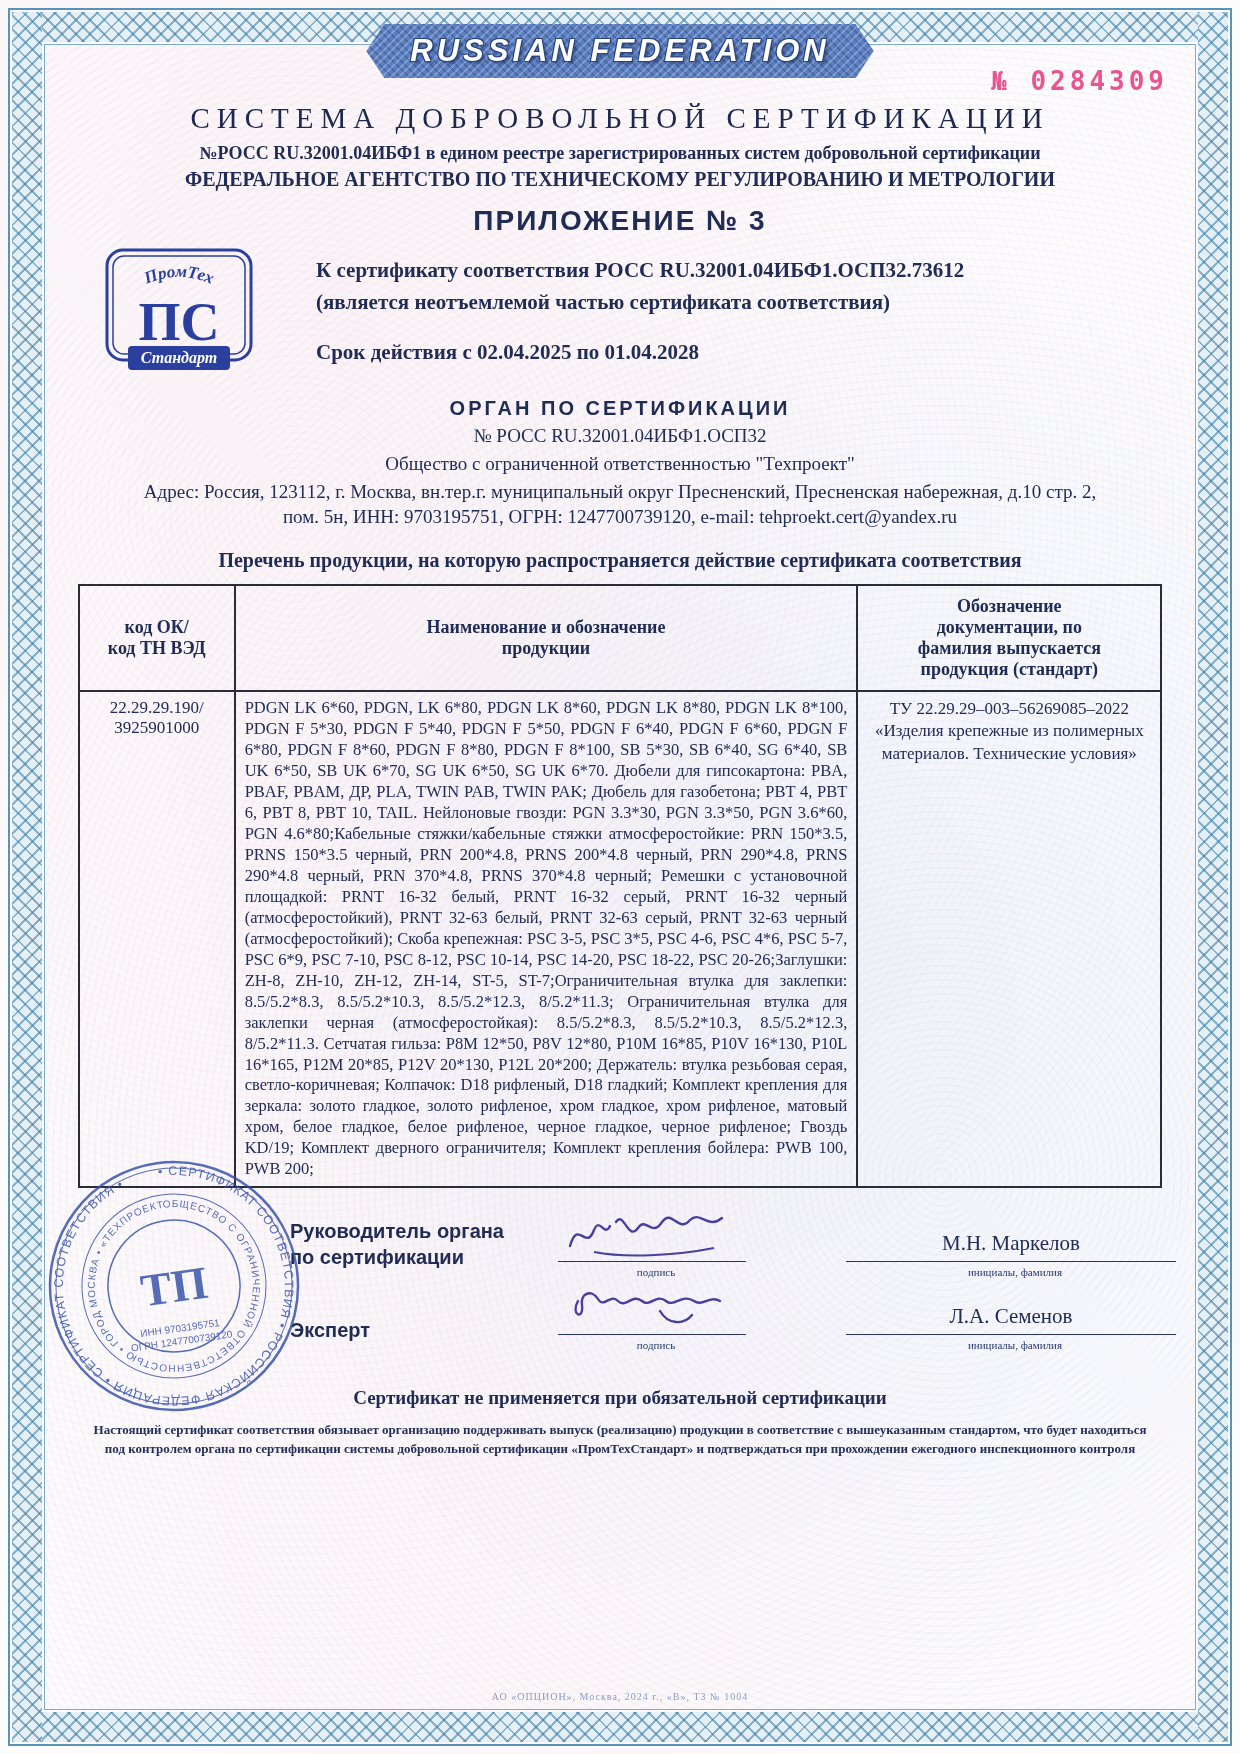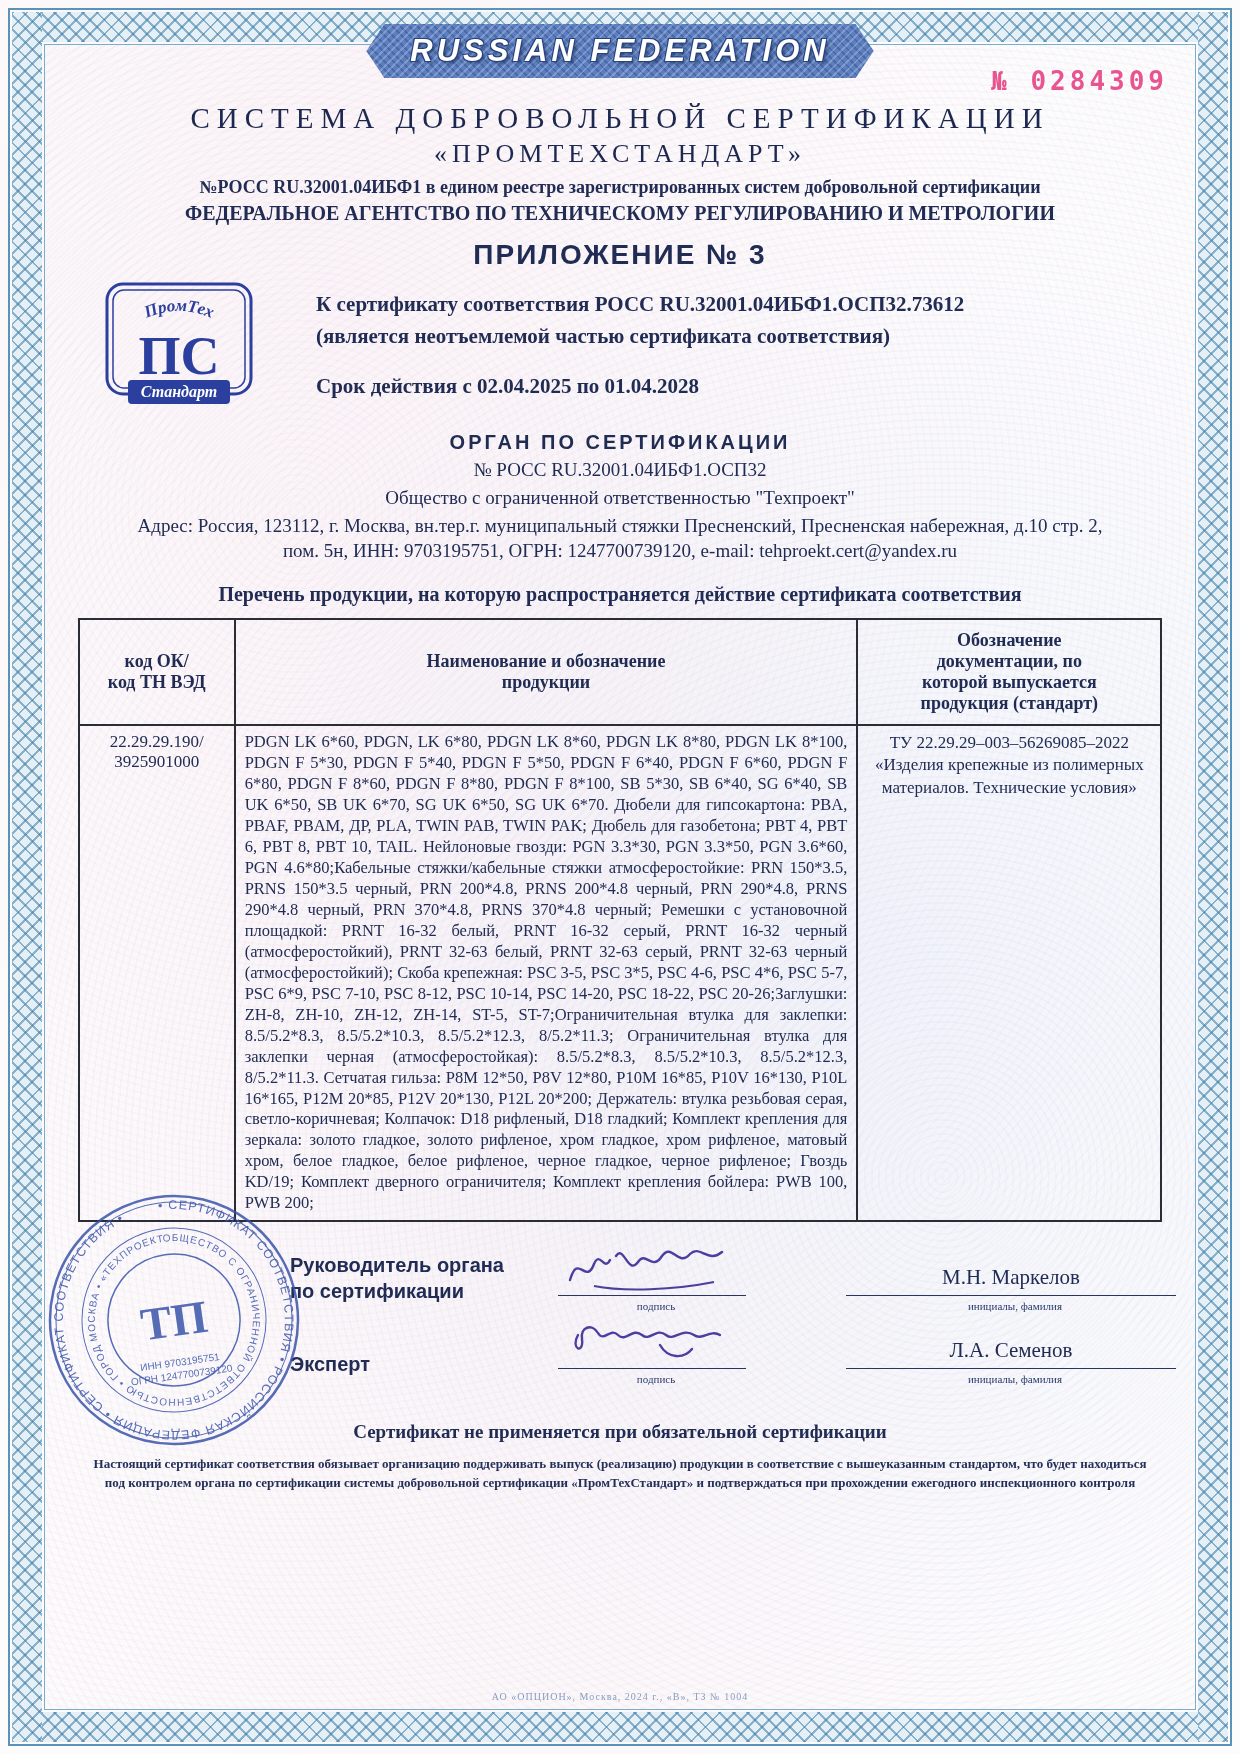--- a/index.html
+++ b/index.html
@@ -114,21 +114,20 @@
 
   <div class="content">
 
     <div class="banner-wrap">
       <div class="banner">RUSSIAN FEDERATION</div>
     </div>
 
     <div class="cert-no">№ 0284309</div>
 
     <div class="title1">СИСТЕМА ДОБРОВОЛЬНОЙ СЕРТИФИКАЦИИ</div>
-    <div class="title2">«ПРОМТЕХСТАНДАРТ»</div>
     <div class="registry">№РОСС RU.32001.04ИБФ1 в едином реестре зарегистрированных систем добровольной сертификации</div>
     <div class="agency">ФЕДЕРАЛЬНОЕ АГЕНТСТВО ПО ТЕХНИЧЕСКОМУ РЕГУЛИРОВАНИЮ И МЕТРОЛОГИИ</div>
     <div class="annex">ПРИЛОЖЕНИЕ № 3</div>
 
     <div class="mid">
       <svg class="logo" viewBox="0 0 150 132" width="150" height="132" aria-hidden="true">
         <rect x="3" y="3" width="144" height="110" rx="16" fill="none" stroke="#2b3f9e" stroke-width="3"></rect>
         <rect x="9" y="9" width="132" height="98" rx="11" fill="none" stroke="#2b3f9e" stroke-width="1.5"></rect>
         <defs>
             <path id="arcP" d="M 26 46 Q 75 14 124 46"></path>
@@ -143,35 +142,35 @@
       <div class="mid-text">
         <div class="certref">К сертификату соответствия РОСС RU.32001.04ИБФ1.ОСП32.73612</div>
         <div class="certref">(является неотъемлемой частью сертификата соответствия)</div>
         <div class="validity">Срок действия с 02.04.2025 по 01.04.2028</div>
       </div>
     </div>
 
     <div class="organ-title">ОРГАН ПО СЕРТИФИКАЦИИ</div>
     <div class="organ-line">№ РОСС RU.32001.04ИБФ1.ОСП32</div>
     <div class="organ-line">Общество с ограниченной ответственностью "Техпроект"</div>
-    <div class="organ-line preline">Адрес: Россия, 123112, г. Москва, вн.тер.г. муниципальный стяжки Пресненский, Пресненская набережная, д.10 стр. 2,
+    <div class="organ-line preline">Адрес: Россия, 123112, г. Москва, вн.тер.г. муниципальный округ Пресненский, Пресненская набережная, д.10 стр. 2,
 пом. 5н, ИНН: 9703195751, ОГРН: 1247700739120, e-mail: tehproekt.cert@yandex.ru</div>
 
     <div class="products-title">Перечень продукции, на которую распространяется действие сертификата соответствия</div>
 
     <table class="products">
       <thead>
         <tr>
           <th class="col-code preline">код ОК/
 код ТН ВЭД</th>
           <th class="preline">Наименование и обозначение
 продукции</th>
           <th class="col-std preline">Обозначение
 документации, по
-которой выпускается
+фамилия выпускается
 продукция (стандарт)</th>
         </tr>
       </thead>
       <tbody>
         <tr>
           <td class="code-cell preline">22.29.29.190/
 3925901000</td>
           <td class="list-cell">PDGN LK 6*60, PDGN, LK 6*80, PDGN LK 8*60, PDGN LK 8*80, PDGN LK 8*100, PDGN F 5*30, PDGN F 5*40, PDGN F 5*50, PDGN F 6*40, PDGN F 6*60, PDGN F 6*80, PDGN F 8*60, PDGN F 8*80, PDGN F 8*100, SB 5*30, SB 6*40, SG 6*40, SB UK 6*50, SB UK 6*70, SG UK 6*50, SG UK 6*70. Дюбели для гипсокартона: PBA, PBAF, PBAM, ДР, PLA, TWIN PAB, TWIN PAK; Дюбель для газобетона; PBT 4, PBT 6, PBT 8, PBT 10, TAIL. Нейлоновые гвозди: PGN 3.3*30, PGN 3.3*50, PGN 3.6*60, PGN 4.6*80;Кабельные стяжки/кабельные стяжки атмосферостойкие: PRN 150*3.5, PRNS 150*3.5 черный, PRN 200*4.8, PRNS 200*4.8 черный, PRN 290*4.8, PRNS 290*4.8 черный, PRN 370*4.8, PRNS 370*4.8 черный; Ремешки с установочной площадкой: PRNT 16-32 белый, PRNT 16-32 серый, PRNT 16-32 черный (атмосферостойкий), PRNT 32-63 белый, PRNT 32-63 серый, PRNT 32-63 черный (атмосферостойкий); Скоба крепежная: PSC 3-5, PSC 3*5, PSC 4-6, PSC 4*6, PSC 5-7, PSC 6*9, PSC 7-10, PSC 8-12, PSC 10-14, PSC 14-20, PSC 18-22, PSC 20-26;Заглушки: ZH-8, ZH-10, ZH-12, ZH-14, ST-5, ST-7;Ограничительная втулка для заклепки: 8.5/5.2*8.3, 8.5/5.2*10.3, 8.5/5.2*12.3, 8/5.2*11.3; Ограничительная втулка для заклепки черная (атмосферостойкая): 8.5/5.2*8.3, 8.5/5.2*10.3, 8.5/5.2*12.3, 8/5.2*11.3. Сетчатая гильза: P8M 12*50, P8V 12*80, P10M 16*85, P10V 16*130, P10L 16*165, P12M 20*85, P12V 20*130, P12L 20*200; Держатель: втулка резьбовая серая, светло-коричневая; Колпачок: D18 рифленый, D18 гладкий; Комплект крепления для зеркала: золото гладкое, золото рифленое, хром гладкое, хром рифленое, матовый хром, белое гладкое, белое рифленое, черное гладкое, черное рифленое; Гвоздь KD/19; Комплект дверного ограничителя; Комплект крепления бойлера: PWB 100, PWB 200;</td>
           <td class="std-cell">ТУ 22.29.29–003–56269085–2022 «Изделия крепежные из полимерных материалов. Технические условия»</td>
         </tr>

